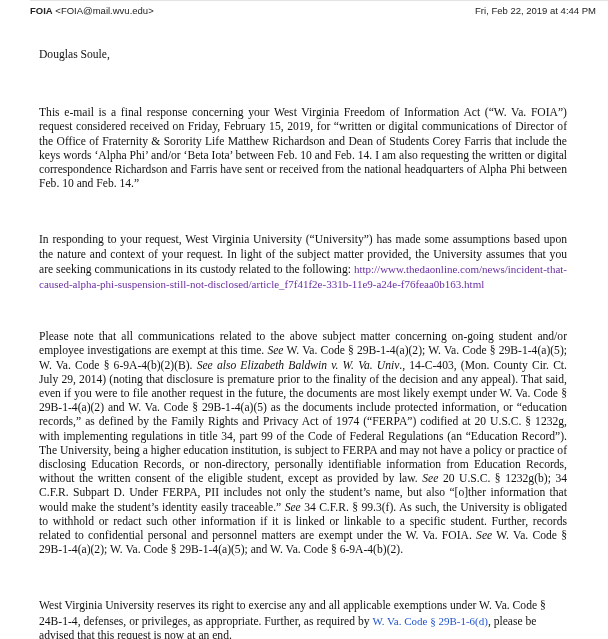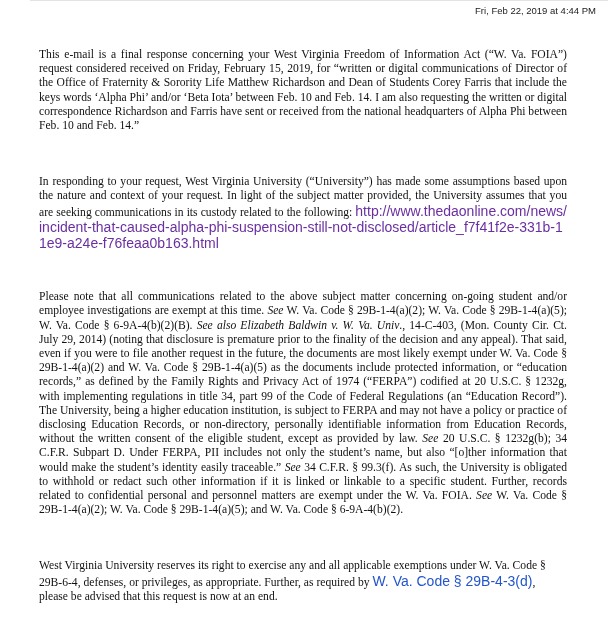--- a/index.html
+++ b/index.html
@@ -5,41 +5,46 @@
     html, body { margin: 0; padding: 0; background: #ffffff; }
     body { width: 608px; height: 639px; overflow: hidden; position: relative; }
     .topline { position: absolute; left: 30px; right: 0; top: 0; height: 1px; background: #e3e3e3; }
     .header { position: absolute; left: 30px; top: 5px; right: 12px; font-family: "Liberation Sans", sans-serif; font-size: 9.5px; color: #222; line-height: 11.5px; }
     .header .from-name { font-weight: bold; }
     .header .date { position: absolute; right: 0; top: 0; }
     .body { position: absolute; left: 39px; top: 48px; width: 528px; font-family: "Liberation Serif", serif; font-size: 11.6px; line-height: 14.2px; color: #111; }
     .body p { margin: 0; text-align: justify; }
     .greeting { margin-bottom: 44px !important; }
     .para { margin-bottom: 42px !important; }
-    .link { font-family: Liberation Sans, sans-serif; font-size: 14px; color: #6a2fa0; text-decoration: none; }
+    .link { font-family: Liberation Serif, serif; font-size: 11px; color: #6a2fa0; text-decoration: none; }
     .link.blue { color: #2255cc; }
     em { }
   </style>
 </head>
 <body>
 
 <div class="topline"></div>
 
 <div class="header">
+  <div>
+    <span class="from-name">FOIA</span>
+    <span>&lt;FOIA@mail.wvu.edu&gt;</span>
+  </div>
   <span class="date">Fri, Feb 22, 2019 at 4:44 PM</span>
 </div>
 
 <div class="body">
+  <p class="greeting">Douglas Soule,</p>
 
   <p class="para">This e-mail is a final response concerning your West Virginia Freedom of Information Act (“W. Va. FOIA”) request considered received on Friday, February 15, 2019, for “written or digital communications of Director of the Office of Fraternity &amp; Sorority Life Matthew Richardson and Dean of Students Corey Farris that include the keys words ‘Alpha Phi’ and/or ‘Beta Iota’ between Feb. 10 and Feb. 14. I am also requesting the written or digital correspondence Richardson and Farris have sent or received from the national headquarters of Alpha Phi between Feb. 10 and Feb. 14.”</p>
 
   <p class="para" style="margin-bottom:38px !important;">
     <span>In responding to your request, West Virginia University (“University”) has made some assumptions based upon the nature and context of your request. In light of the subject matter provided, the University assumes that you are seeking communications in its custody related to the following: </span><a class="link" href="#" style="word-break: break-all;">http://www.thedaonline.com/news/incident-that-caused-alpha-phi-suspension-still-not-disclosed/article_f7f41f2e-331b-11e9-a24e-f76feaa0b163.html</a>
   </p>
 
   <p class="para">
     <span>Please note that all communications related to the above subject matter concerning on-going student and/or employee investigations are exempt at this time. </span><em>See</em><span> W. Va. Code § 29B-1-4(a)(2); W. Va. Code § 29B-1-4(a)(5); W. Va. Code § 6-9A-4(b)(2)(B). </span><em>See also Elizabeth Baldwin v. W. Va. Univ</em><span>., 14-C-403, (Mon. County Cir. Ct. July 29, 2014) (noting that disclosure is premature prior to the finality of the decision and any appeal). That said, even if you were to file another request in the future, the documents are most likely exempt under W. Va. Code § 29B-1-4(a)(2) and W. Va. Code § 29B-1-4(a)(5) as the documents include protected information, or “education records,” as defined by the Family Rights and Privacy Act of 1974 (“FERPA”) codified at 20 U.S.C. § 1232g, with implementing regulations in title 34, part 99 of the Code of Federal Regulations (an “Education Record”).  The University, being a higher education institution, is subject to FERPA and may not have a policy or practice of disclosing Education Records, or non-directory, personally identifiable information from Education Records, without the written consent of the eligible student, except as provided by law. </span><em>See</em><span> 20 U.S.C. § 1232g(b); 34 C.F.R. Subpart D. Under FERPA, PII includes not only the student’s name, but also “[o]ther information that would make the student’s identity easily traceable.” </span><em>See</em><span> 34 C.F.R. § 99.3(f). As such, the University is obligated to withhold or redact such other information if it is linked or linkable to a specific student. Further, records related to confidential personal and personnel matters are exempt under the W. Va. FOIA. </span><em>See</em><span> W. Va. Code § 29B-1-4(a)(2); W. Va. Code § 29B-1-4(a)(5); and W. Va. Code § 6-9A-4(b)(2).</span>
   </p>
 
   <p style="text-align:left;">
-    <span>West Virginia University reserves its right to exercise any and all applicable exemptions under W. Va. Code § 29B-6-4, defenses, or privileges, as appropriate. Further, as required by </span><a class="link blue" href="#">W. Va. Code § 29B-4-3(d)</a><span>, please be advised that this request is now at an end.</span>
+    <span>West Virginia University reserves its right to exercise any and all applicable exemptions under W. Va. Code § 24B-1-4, defenses, or privileges, as appropriate. Further, as required by </span><a class="link blue" href="#">W. Va. Code § 29B-1-6(d)</a><span>, please be advised that this request is now at an end.</span>
   </p>
 </div>
 
 </body></html>

